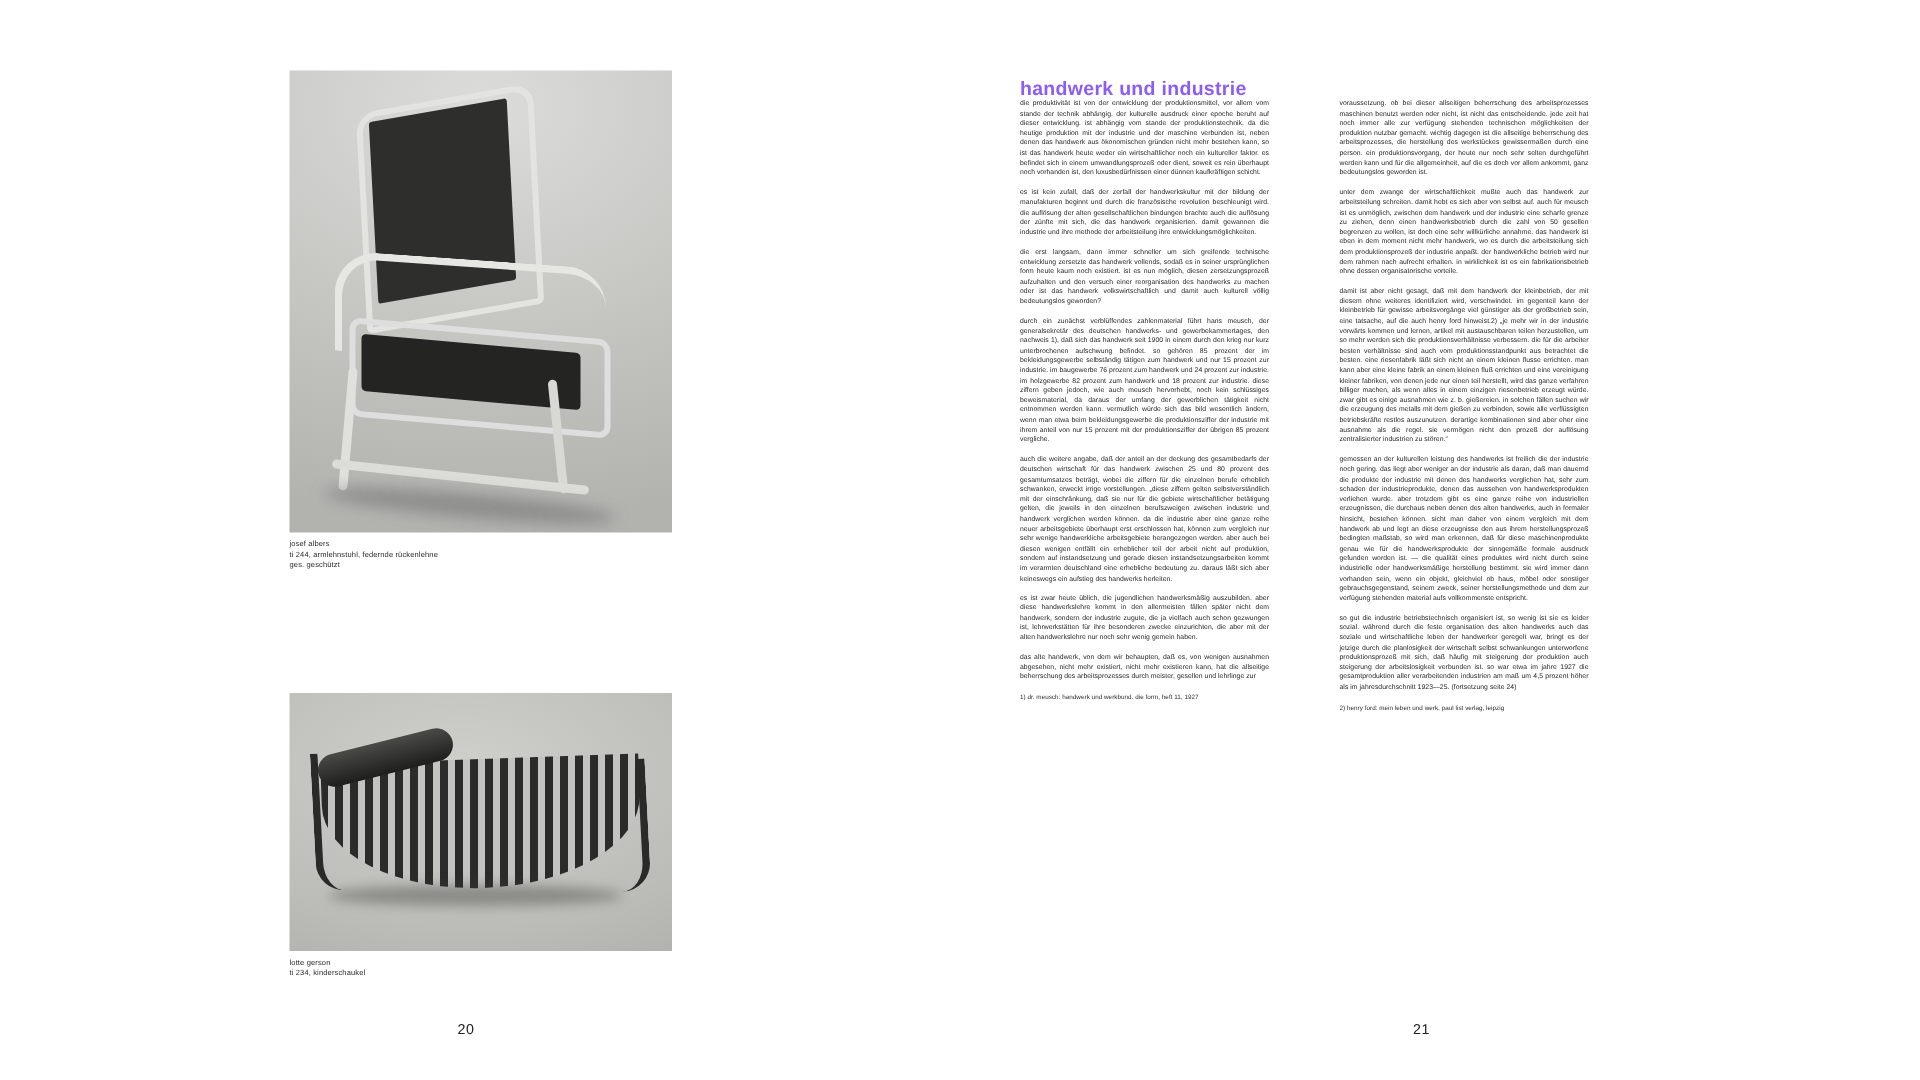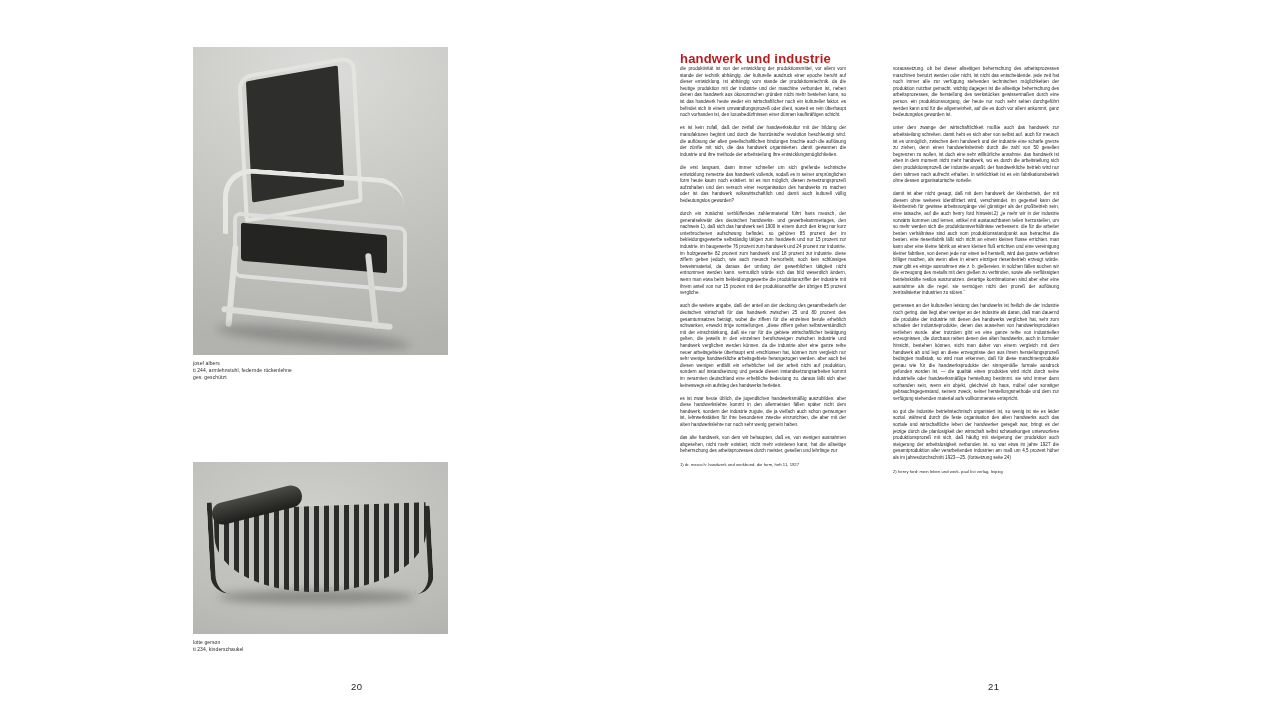--- a/index.html
+++ b/index.html
@@ -223,21 +223,21 @@
   .caption div { white-space: nowrap; }
 
   
   .article-title {
     position: absolute;
     left: 40px;
     top: 42px;
     font-size: 13px;
     font-weight: bold;
     letter-spacing: 0.2px;
-    color: #b91c1c;
+    color: #8b5cf6;
     text-align: right;
   }
 
   .col {
     position: absolute;
     top: 66px;
     width: 166px;
     font-size: 4.55px;
     line-height: 6.6px;
     text-align: justify;
@@ -260,21 +260,20 @@
     margin-top: 7px;
     color: #2a2a2a;
   }
 
   .folio {
     position: absolute;
     bottom: 28px;
     font-size: 9.5px;
     color: #222;
     letter-spacing: 0.4px;
-    margin-left: 46px;
   }
   .folio-left  { left: 305px; }
   .folio-right { left: 302px; }
 </style>
 </head>
 <body>
 
 <div class="spread">
 
   <div class="page page-left">

